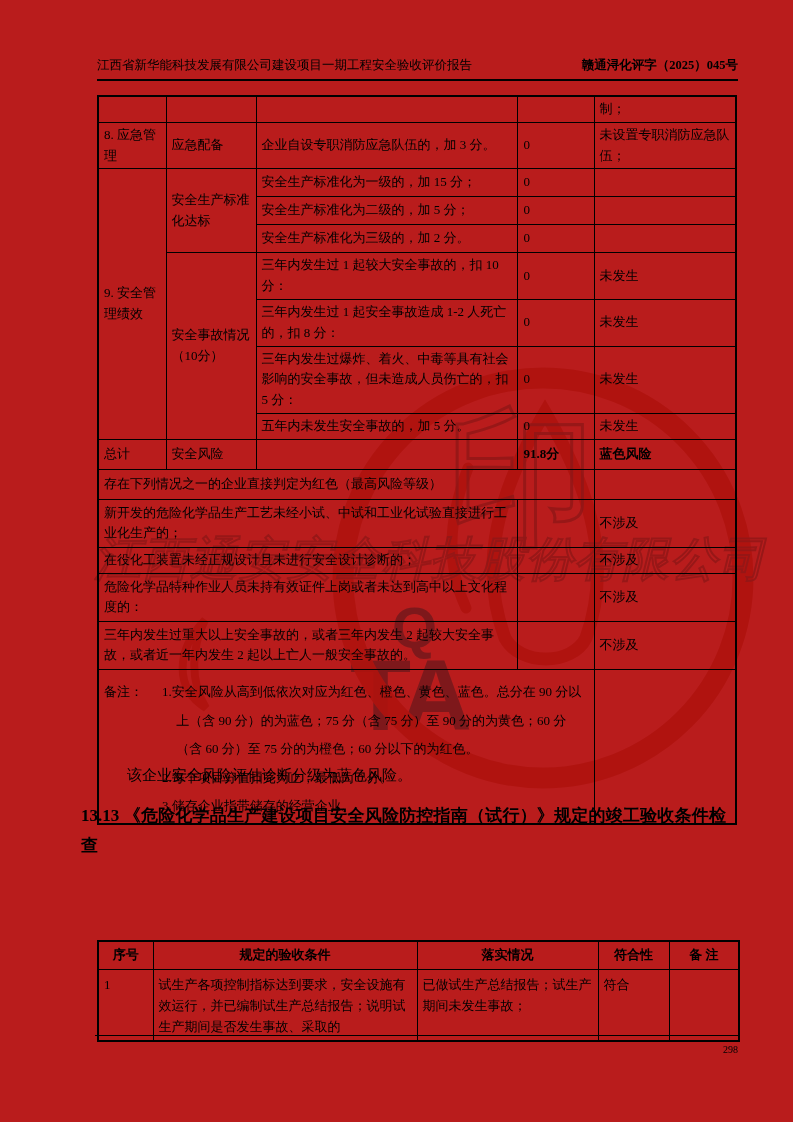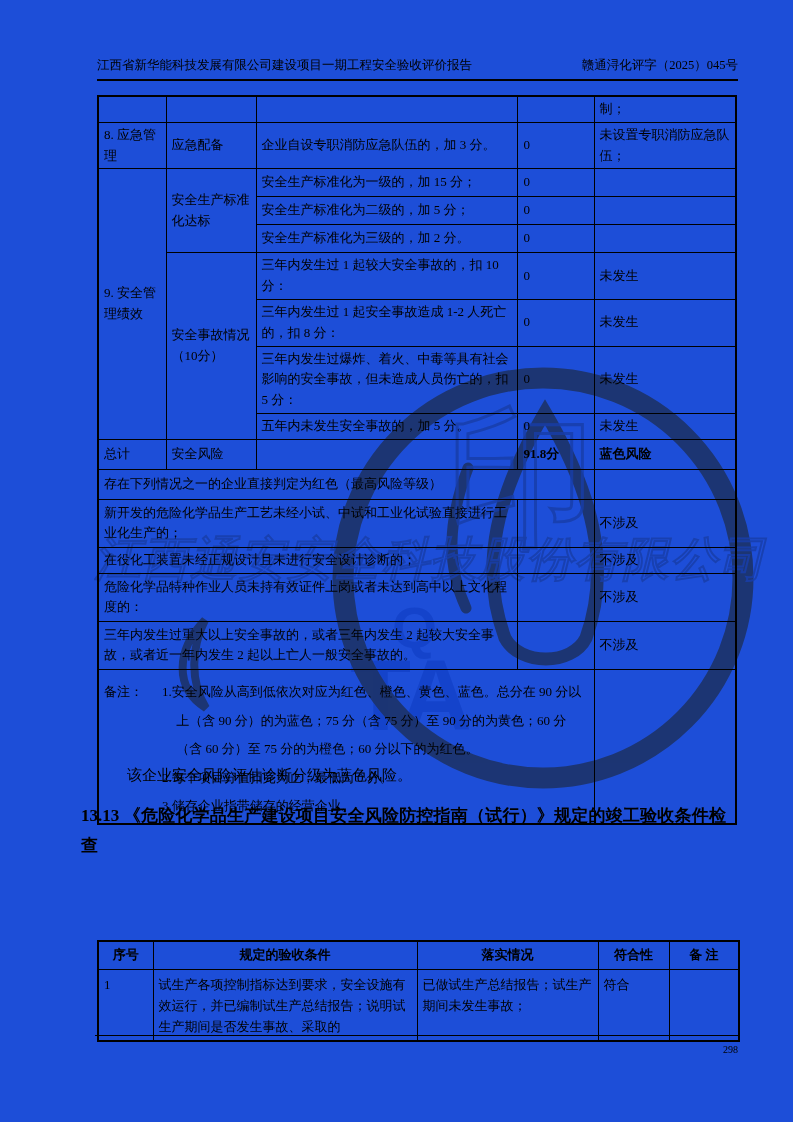--- a/index.html
+++ b/index.html
@@ -2,29 +2,29 @@
 <html><head>
 <meta charset="utf-8">
 <style>
   * { box-sizing: border-box; margin: 0; padding: 0; }
   html,body { background:#fff; }
   body {
     width: 793px; height: 1122px;
     font-family: "Liberation Serif", "DejaVu Serif", serif;
     color: #000;
   }
-  .page { position: relative; width: 793px; height: 1122px; background: #1d4ed8; overflow: hidden; }
+  .page { position: relative; width: 793px; height: 1122px; background: #b91c1c; overflow: hidden; }
 
   
   .doc-header {
     position: absolute; left: 97px; top: 57px; width: 641px;
     display: flex; justify-content: space-between; align-items: flex-end;
     font-size: 12.5px; padding-bottom: 5px; border-bottom: 2px solid #000;
   }
-  .doc-header .doc-no { font-weight: normal; }
+  .doc-header .doc-no { font-weight: bold; }
 
   
   table { border-collapse: collapse; table-layout: fixed; }
   .tbl { position: absolute; left: 97px; font-size: 13px; line-height: 1.6; }
   .tbl td, .tbl th { border: 1px solid #000; padding: 2px 5px; vertical-align: middle; text-align: left; word-break: break-all; }
   .tbl { border: 2px solid #000; }
   .tbl td.score { padding-left: 6px; }
   .bold { font-weight: bold; }
   tr.h26{height:26px} tr.h28{height:28px} tr.h30{height:30px} tr.h46{height:46px}
   tr.h48{height:48px} tr.h62{height:62px} tr.h64{height:64px} tr.h140{height:140px}

